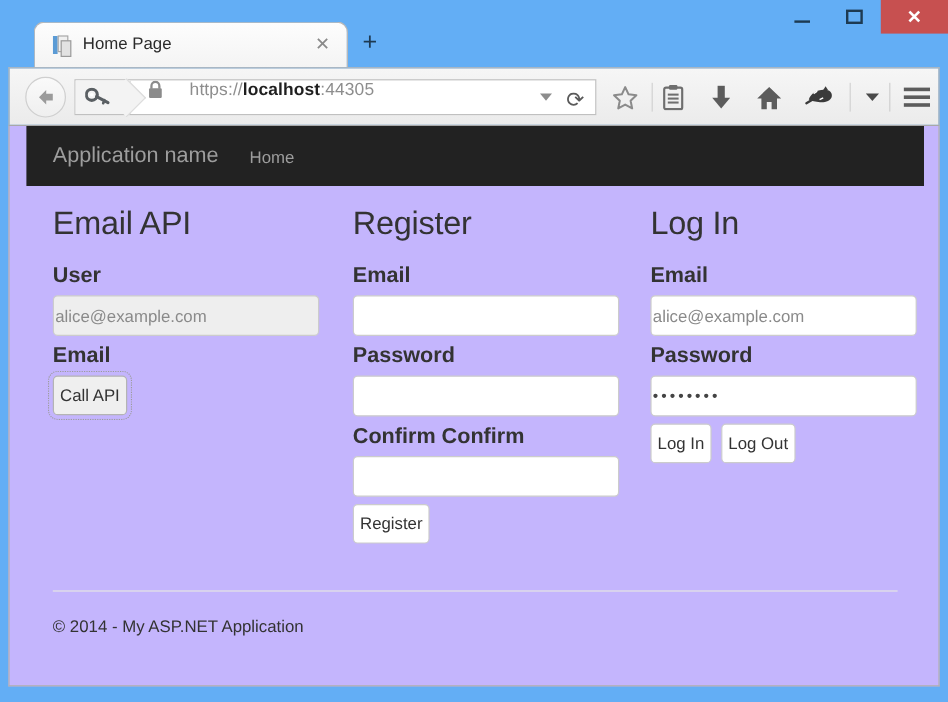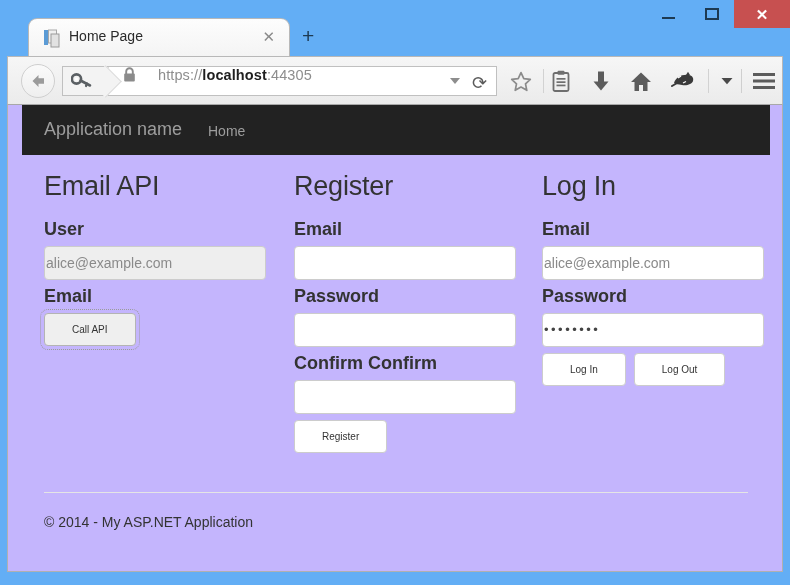--- a/index.html
+++ b/index.html
@@ -218,22 +218,22 @@
   .field.disabled {
     background: #eeeeee; color: #8a8a8a;
   }
   .field.pwd {
     letter-spacing: 2.5px; color: #444; font-size: 13px;
   }
   .btn {
     display: inline-block;
     border: 1px solid #ccc; border-radius: 4px;
     background: #fff; color: #333;
-    font-size: 10px;
-    padding: 7px 27px;
+    font-size: 14px;
+    padding: 7px 5px;
     cursor: pointer;
     font-family: "Liberation Sans", sans-serif;
     line-height: 17px;
   }
   .btn.focused {
     background: #efefef; border-color: #b4b4b4;
     outline: 1px dotted #9b9b9b; outline-offset: 3px;
   }
   #btn-row-login { display: flex; gap: 8px; }
 

